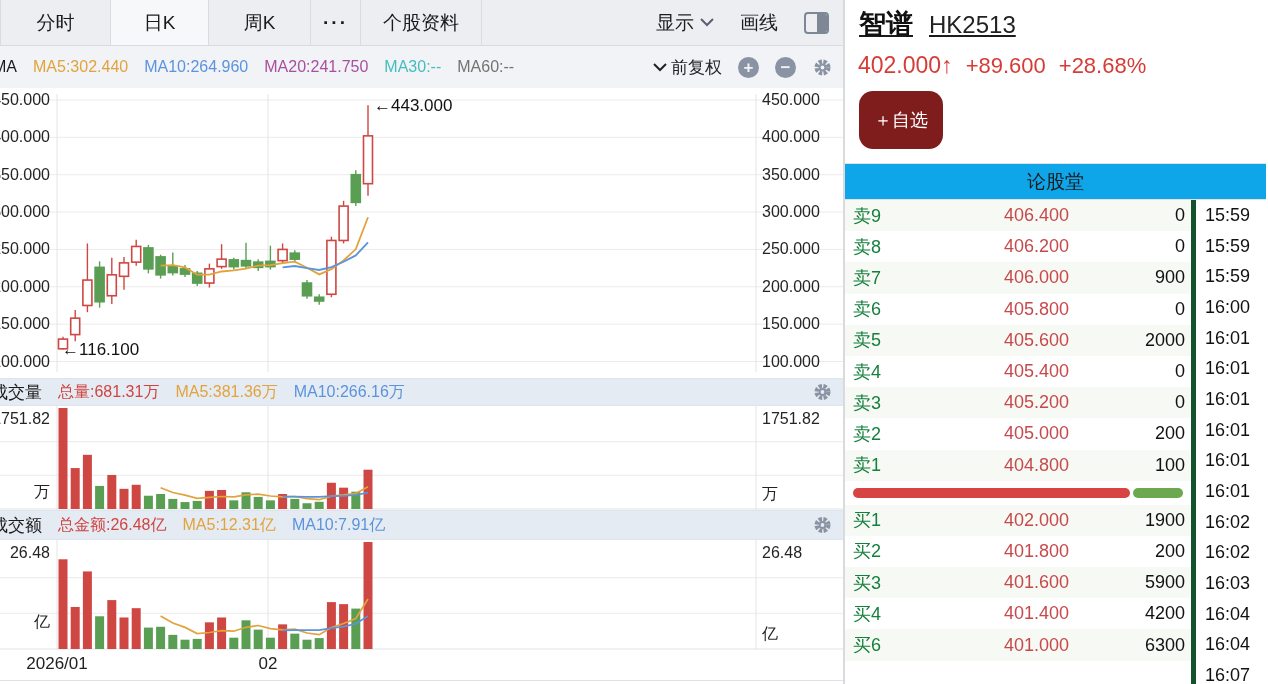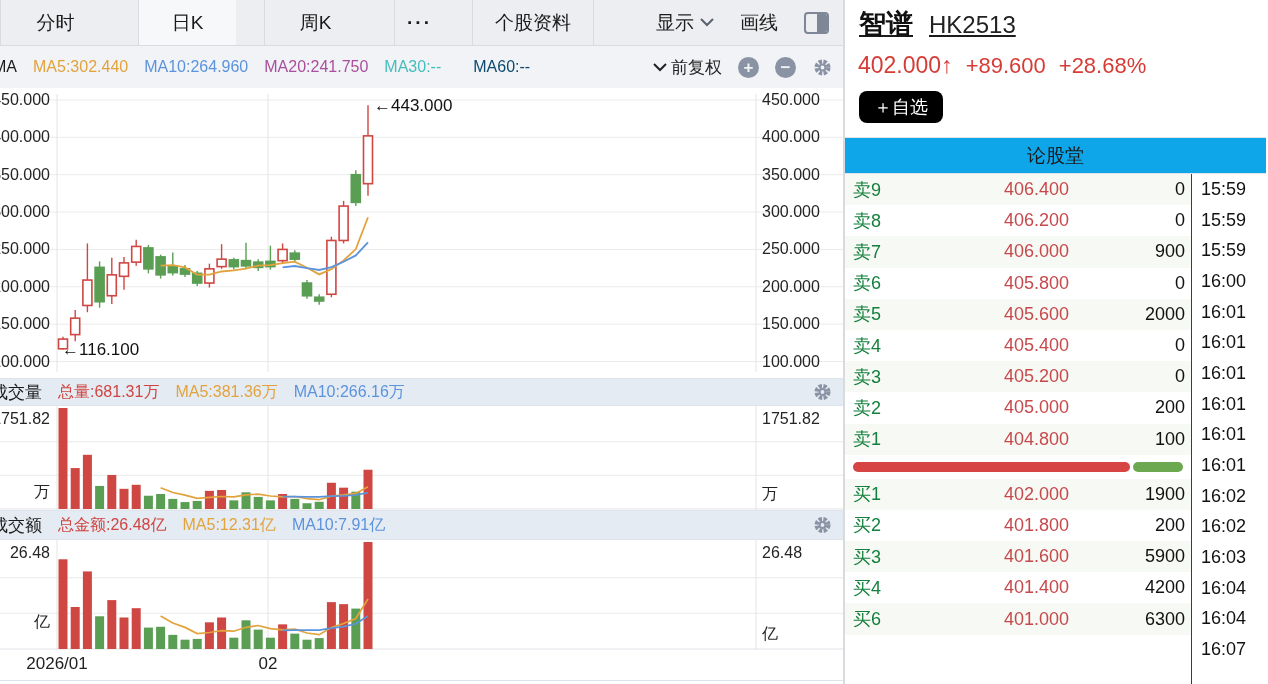--- a/index.html
+++ b/index.html
@@ -40,62 +40,62 @@
   .axisL span { position:absolute; right:2px; top:0; white-space:nowrap; font-size:16px; color:#242424; }
   .axisR { position:absolute; left:762px; font-size:16px; color:#242424; white-space:nowrap; }
   .anno { position:absolute; font-size:17px; color:#111; white-space:nowrap; }
 
   .subhdr { background:#e5ebf3; display:flex; align-items:center; gap:16px; font-size:16px; position:relative;
             border-top:1px solid #dfe4ec; border-bottom:1px solid #dfe4ec; }
   .vol-hdr { height:28px; } .amt-hdr { height:30px; }
   .subhdr .title { color:#1a1a1a; font-size:17px; margin-left:-9px; }
   .subhdr .gear { position:absolute; right:10px; top:50%; transform:translateY(-50%); }
   .t-red { color:#cf4541; } .t-org { color:#e2a33c; } .t-blu { color:#5b93dd; }
-  .t-pur { color:#aa4f9e; } .t-tea { color:#45bdbd; } .t-ored { color:#0c4a6e;margin-left:16px; }
+  .t-pur { color:#aa4f9e; } .t-tea { color:#45bdbd; } .t-ored { color:#737373; }
 
   .xaxis { height:30px; position:relative; font-size:17px; color:#222; }
   .xaxis span { position:absolute; top:4px; width:160px; text-align:center; }
   .bottom-strip { height:4px; background:#fff; border-top:1px solid #dde3ea; }
 
   
   .quote-col { width:421px; height:684px; background:#fff; display:flex; flex-direction:column; }
   .q-head { padding:6px 0 0 14px; display:flex; align-items:baseline; gap:16px;text-decoration:underline; }
   .q-name { font-size:27px; font-weight:bold; color:#111; }
   .q-code { font-size:24px; color:#222; }
   .q-priceline { padding:10px 0 0 13px; display:flex; align-items:baseline; gap:13px; color:#d63c36; }
   .q-price { font-size:23px; } .q-chg { font-size:22px; } .q-pct { font-size:22px; }
   .q-btnrow { padding:12px 0 0 14px; }
-  .watch-btn { display:inline-block; background:#000000; color:#fff; font-size:18px; padding:4px 15px; border-radius:8px; border:none; }
+  .watch-btn { display:inline-block; background:#7f1d1d; color:#fff; font-size:18px; padding:17px 15px; border-radius:14px; border:none; }
   .q-tabs { margin-top:14px; height:37px; display:flex; border-top:1px solid #e0e2e5; border-bottom:1px solid #e0e2e5; }
   .q-tab { flex:1; display:flex; align-items:center; justify-content:center; font-size:19px; color:#1a1a1a; background:#0ea5e9; }
   .q-tab.active { background:#f5f6f8; }
   .q-tab + .q-tab { border-left:1px solid #d7d9dc; }
 
   .q-body { flex:1; display:flex; overflow:hidden; }
   .book { flex:1; }
   .brow { height:31.2px; display:grid; grid-template-columns:58px 158px 1fr; align-items:center; font-size:18px; padding:0 6px 0 8px; }
   .brow:nth-child(odd) { background:#f7f9f4; }
   .brow .lbl { color:#15803d; }
   .brow .prc { color:#c6494c; text-align:right; }
   .brow .qty { color:#111; text-align:right; }
   .ratio-row { height:24px; display:flex; align-items:center; padding:0 8px; gap:3px; background:#fff; }
   .ratio-red { height:10px; background:#d64444; border-radius:5px; }
   .ratio-green { height:10px; background:#6ca84f; border-radius:5px; }
-  .times { width:75px; border-left:1px solid #14532d; }
+  .times { width:75px; border-left:5px solid #14532d; }
   .time-item { height:30.68px; display:flex; align-items:center; padding-left:9px; font-size:18px; color:#111; }
 </style>
 </head>
 <body>
 
 <div class="app">
 
   <div class="chart-col">
 
     <div class="tabbar">
-      <span style="display:flex;gap:28px;">
+      <span style="display:flex;">
           <div class="tab w1">分时</div>
           <div class="tab w2 active">日K</div>
           <div class="tab w3">周K</div>
           <div class="tab dots">···</div>
           <div class="tab w4">个股资料</div>
         </span>
       <div class="tab-spacer"></div>
       <div class="tb-right">
         <span style="display:flex;align-items:center;text-align:right;">
           <span>显示</span>

